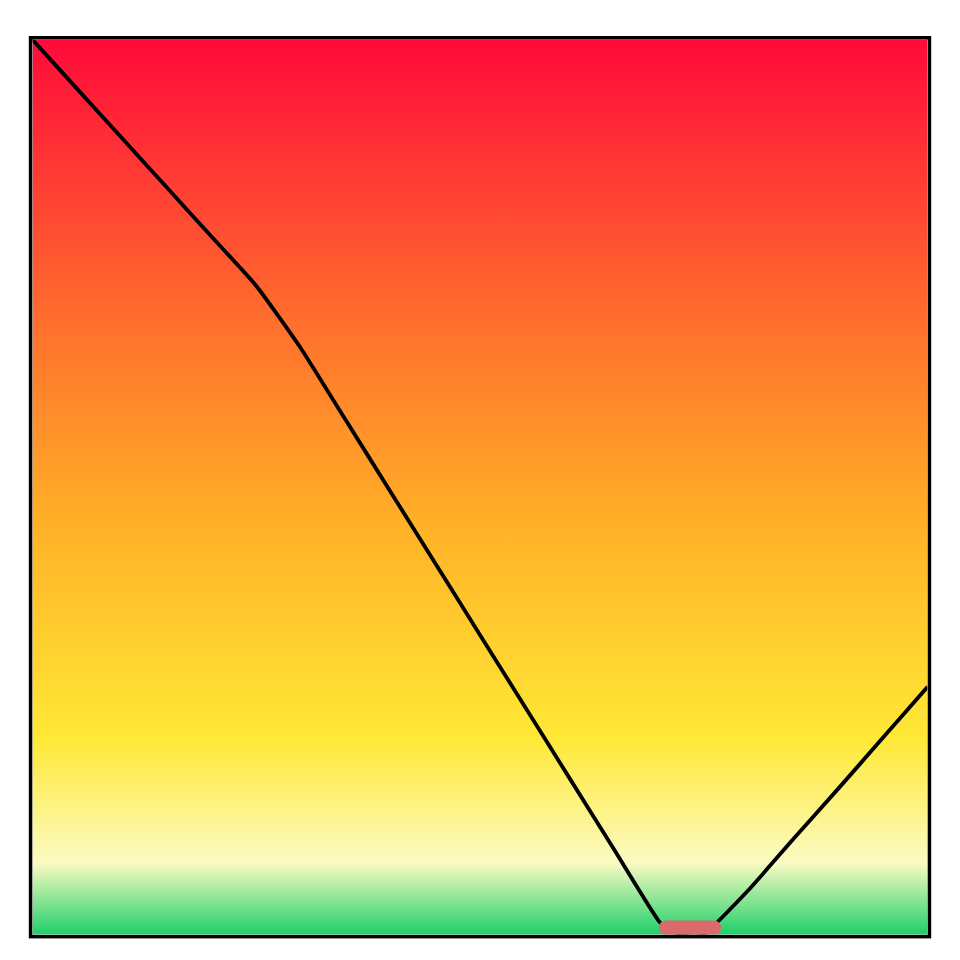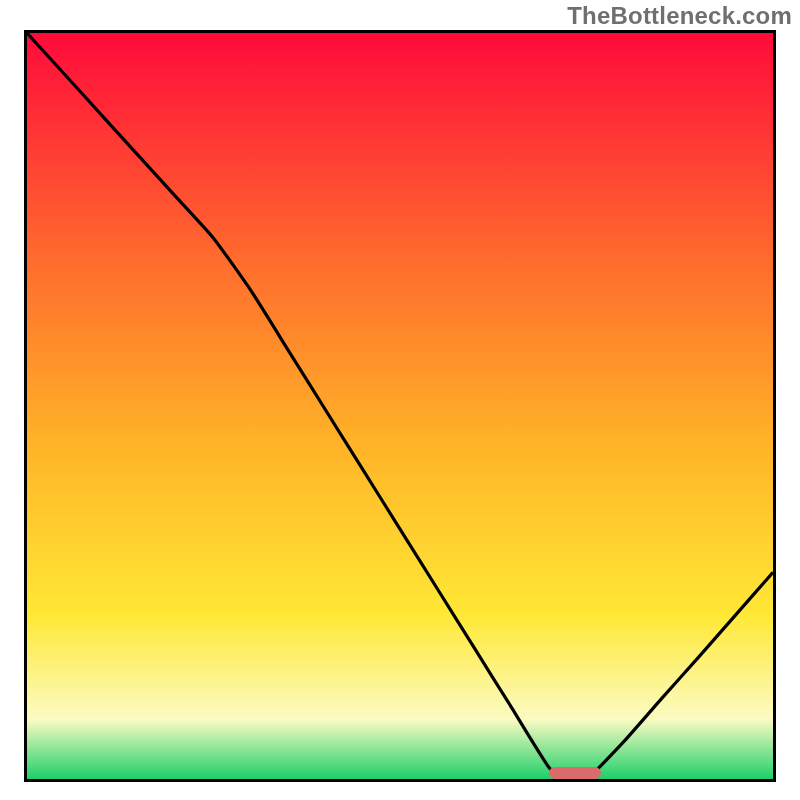--- a/index.html
+++ b/index.html
@@ -54,21 +54,20 @@
     height: 12px;
     border-radius: 6px;
     background: #d96b6b;
   }
 </style>
 </head>
 <body>
 
 <div class="stage">
 
-  <div class="attribution">TheBottleneck.com</div>
 
   <div class="frame">
 
     <div class="plot-area">
 
       <svg class="gradient-bg" viewBox="0 0 746 746" preserveAspectRatio="none">
         <defs>
           <linearGradient id="bg-grad" x1="0" y1="0" x2="0" y2="1">
             <stop offset="0" stop-color="#ff0a3a"></stop>
             <stop offset="0.30" stop-color="#ff6a2e"></stop>

